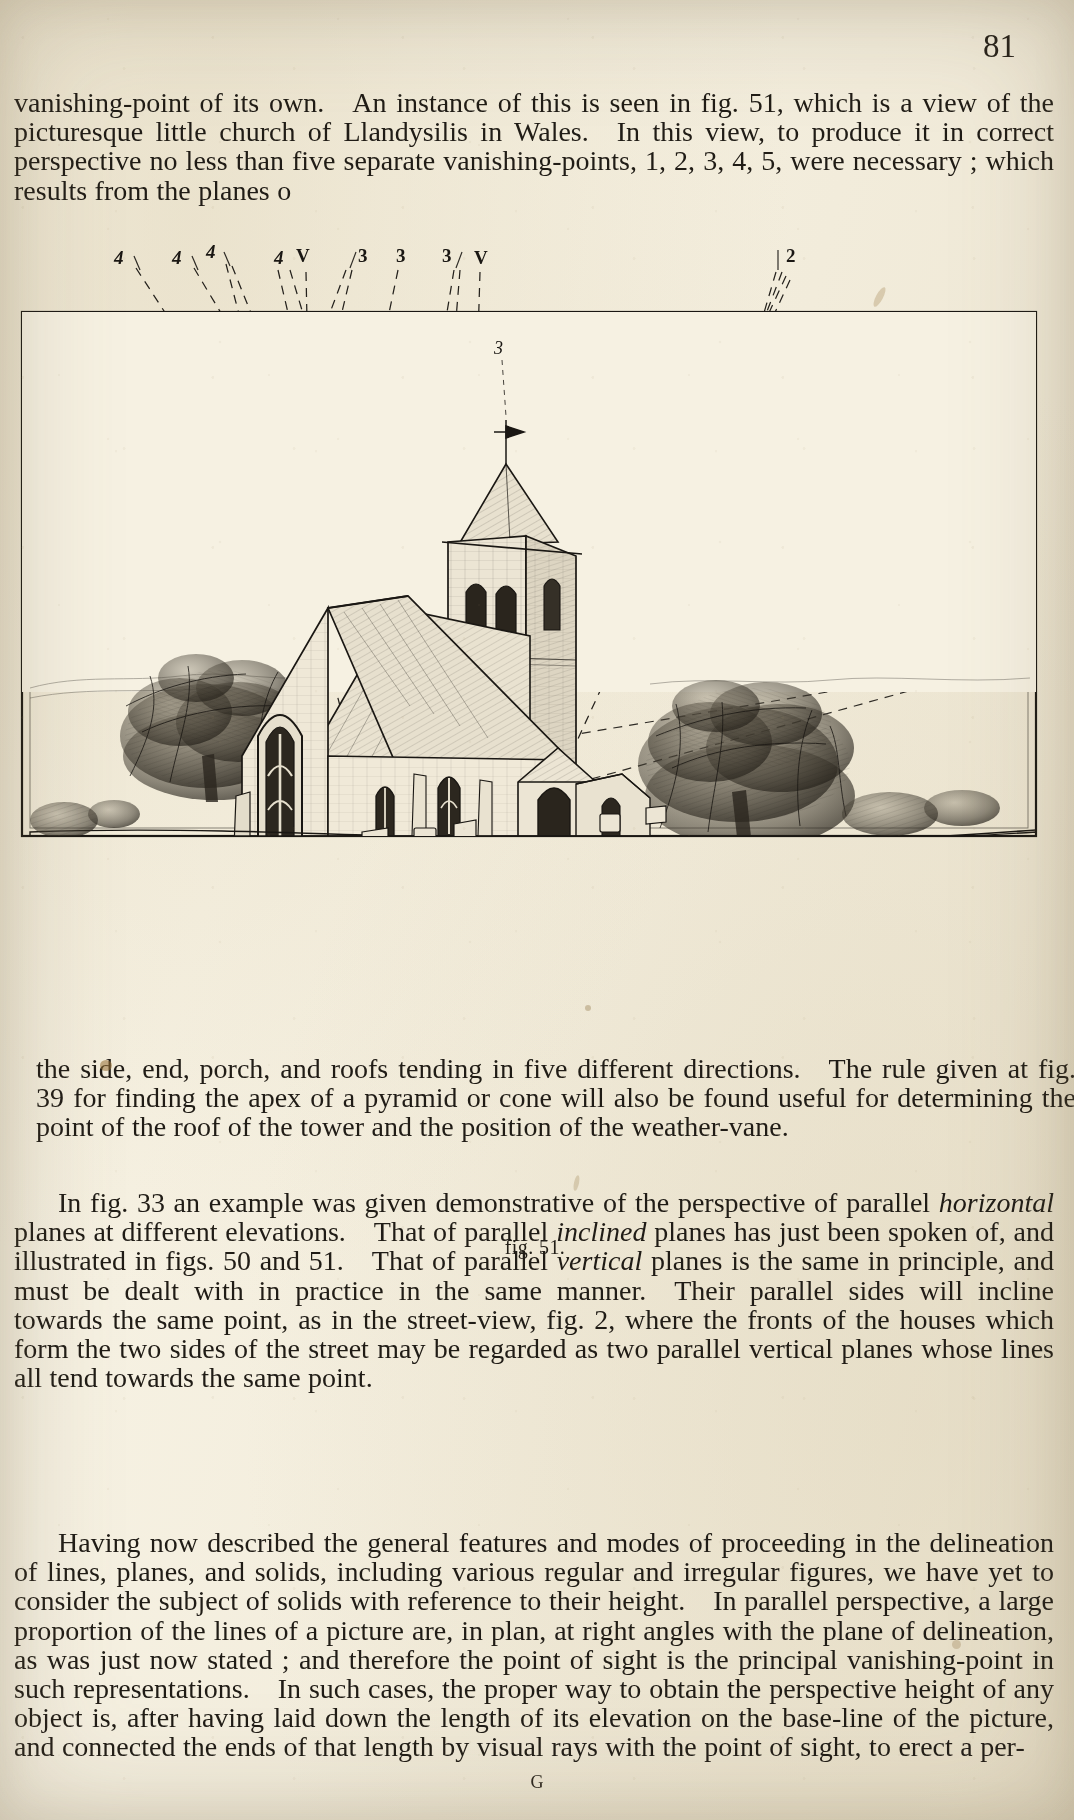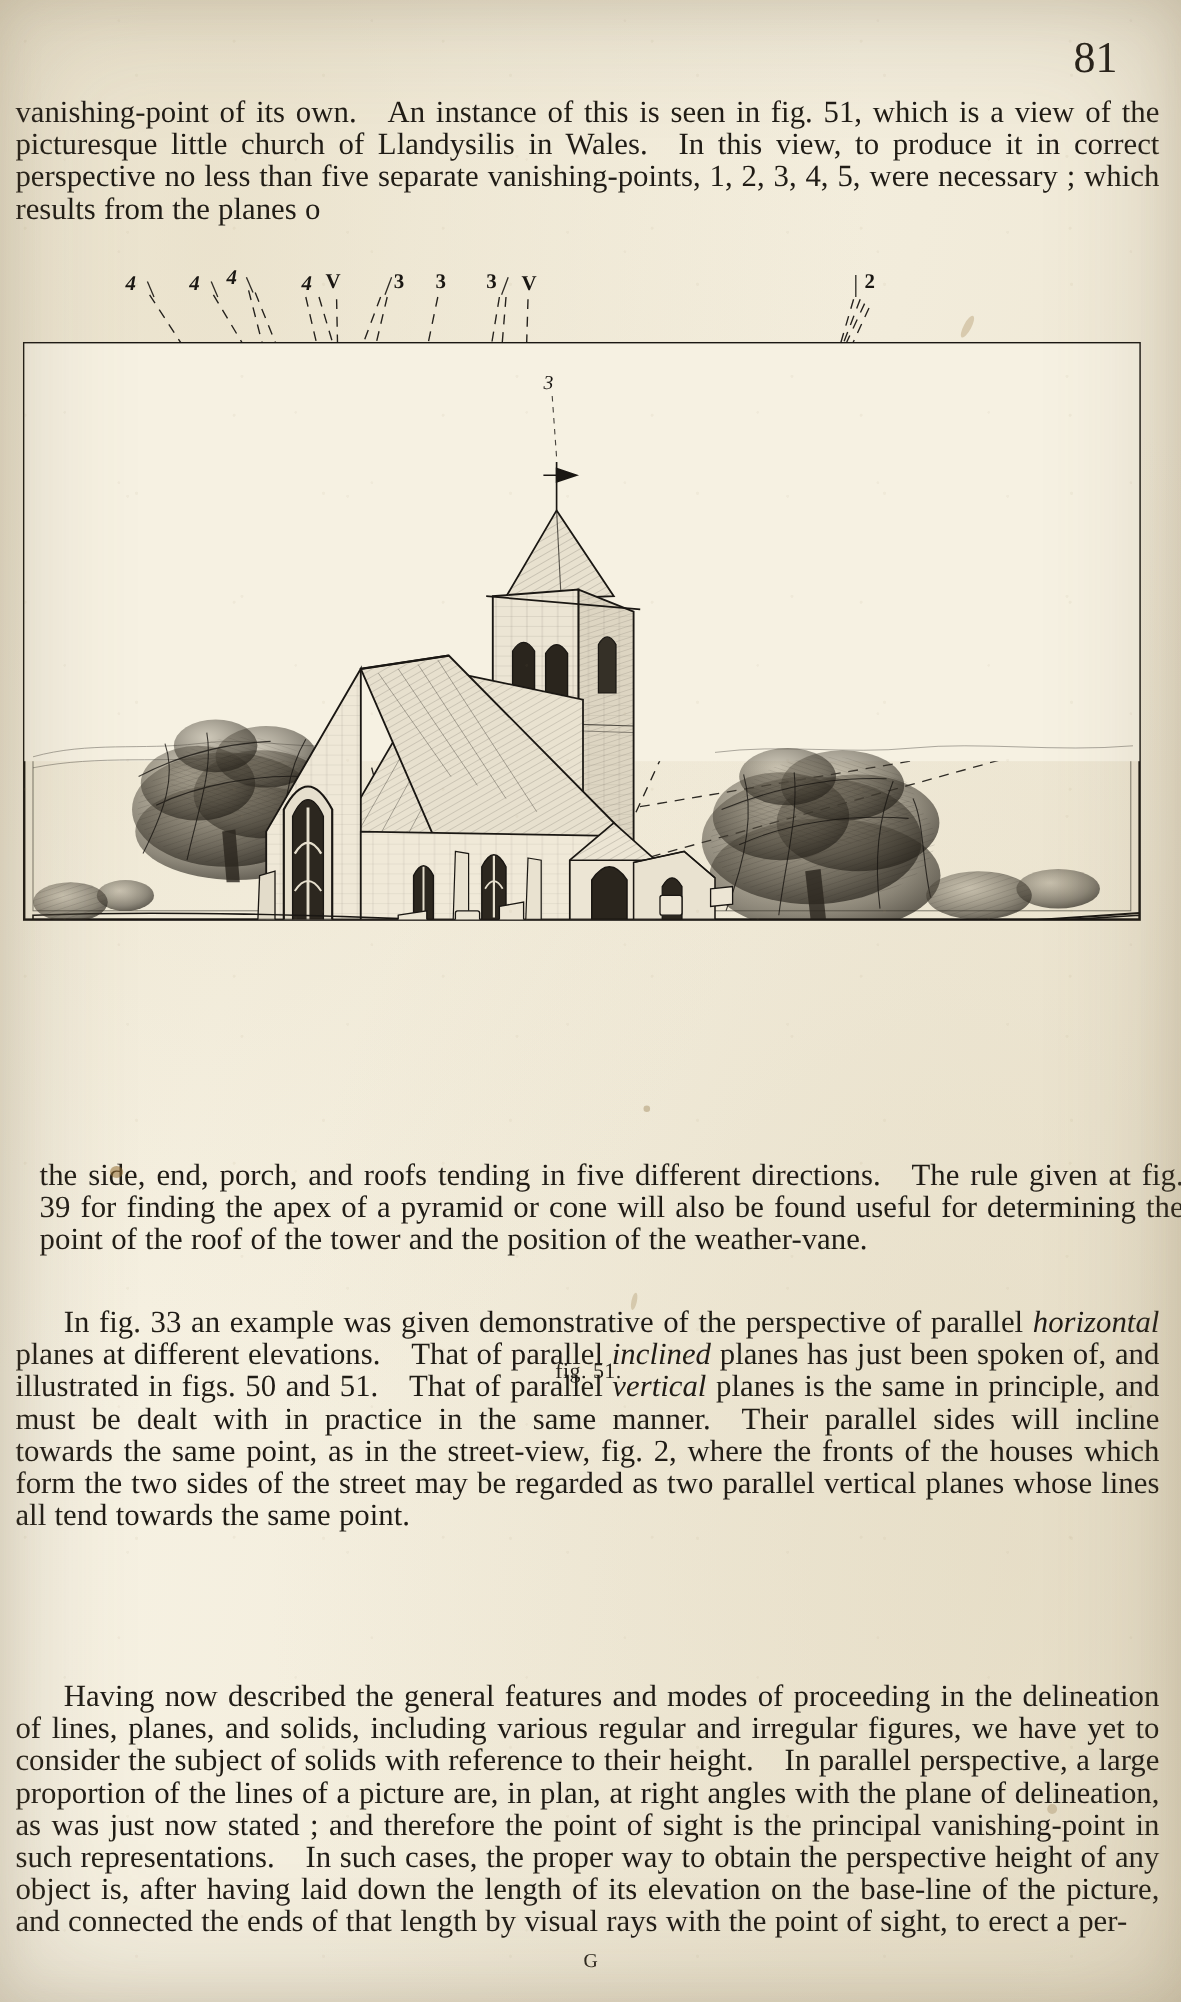--- a/index.html
+++ b/index.html
@@ -51,21 +51,21 @@
     text-align: center;
     font-size: 21px;
     letter-spacing: 1.1px;
     font-weight: bold;
     font-variant: small-caps;
     color: #211d17;
   }
   .runhead-page {
     position: absolute;
     right: 58px; top: -6px;
-    font-size: 40px;
+    font-size: 33px;
     color: #241f18;
   }
 
   
   .col {
     position: absolute;
     left: 14px;
     width: 1040px;
   }
   p.body {

